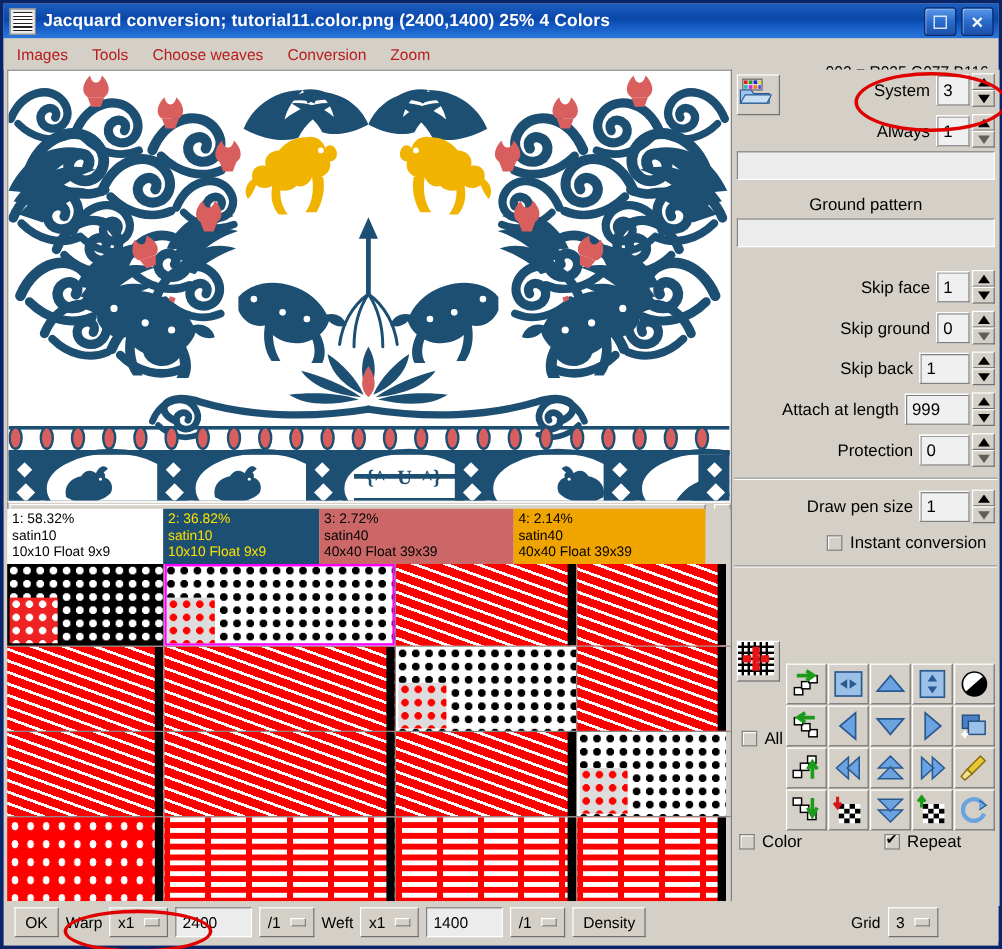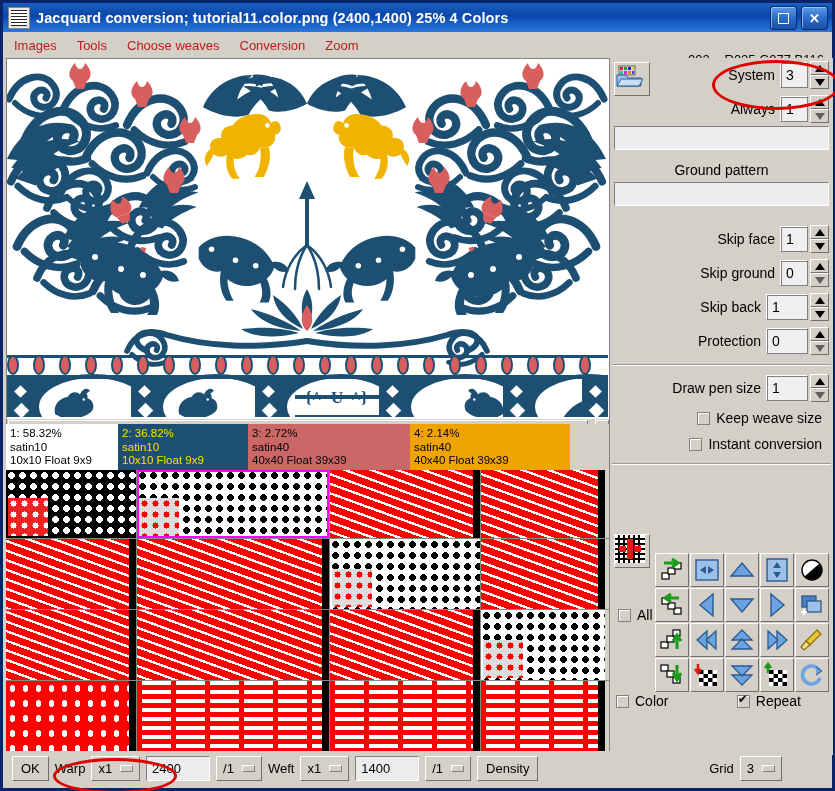--- a/index.html
+++ b/index.html
@@ -566,21 +566,21 @@
       </g>
     </svg>
   </div>
 
   <div class="hscroll">
     <div class="thumb"></div>
     <div class="btnR"></div>
   </div>
 
   <div class="swatchrow">
-    <div class="swatch" style="width:112px;background:#ffffff;color:#000000;">
+    <div class="swatch" style="width:130px;background:#ffffff;color:#000000;">
       <div class="sw-l">1: 58.32%</div>
       <div class="sw-l">satin10</div>
       <div class="sw-l">10x10 Float 9x9</div>
     </div>
     <div class="swatch" style="width:130px;background:#1d4f73;color:#ffe000;">
       <div class="sw-l">2: 36.82%</div>
       <div class="sw-l">satin10</div>
       <div class="sw-l">10x10 Float 9x9</div>
     </div>
     <div class="swatch" style="width:162px;background:#cc6767;color:#000000;">
@@ -757,20 +757,32 @@
       <div class="spin">
         <div>
             <i class="ar up"></i>
           </div>
         <div>
             <i class="ar dn"></i>
           </div>
       </div>
     </div>
 
+    <div class="row">
+      <span class="lbl">Attach at length</span>
+      <div class="fld w54">999</div>
+      <div class="spin">
+        <div>
+            <i class="ar up"></i>
+          </div>
+        <div>
+            <i class="ar dn"></i>
+          </div>
+      </div>
+    </div>
 
     <div class="row">
       <span class="lbl">Protection</span>
       <div class="fld w42">0</div>
       <div class="spin">
         <div>
             <i class="ar up"></i>
           </div>
         <div>
             <i class="ar dnh"></i>
@@ -813,24 +825,20 @@
             <rect x="12" y="17" width="6" height="7"></rect>
           <rect x="4" y="11" width="7" height="6"></rect>
             <rect x="19" y="11" width="7" height="6"></rect>
           <rect x="12" y="11" width="6" height="6"></rect>
         </g>
       </svg>
     </div>
 
     <div class="chkrow">
       <span class="chk"></span>
-      <span class="lbl">Keep weave size</span>
-    </div>
-    <div class="chkrow">
-      <span class="chk"></span>
       <span class="lbl">Instant conversion</span>
     </div>
 
     <div class="divider"></div>
 
     <div class="btngridwrap">
       <div class="allchk">
         <span class="chk"></span>
         <span class="lbl">All</span>
       </div>

